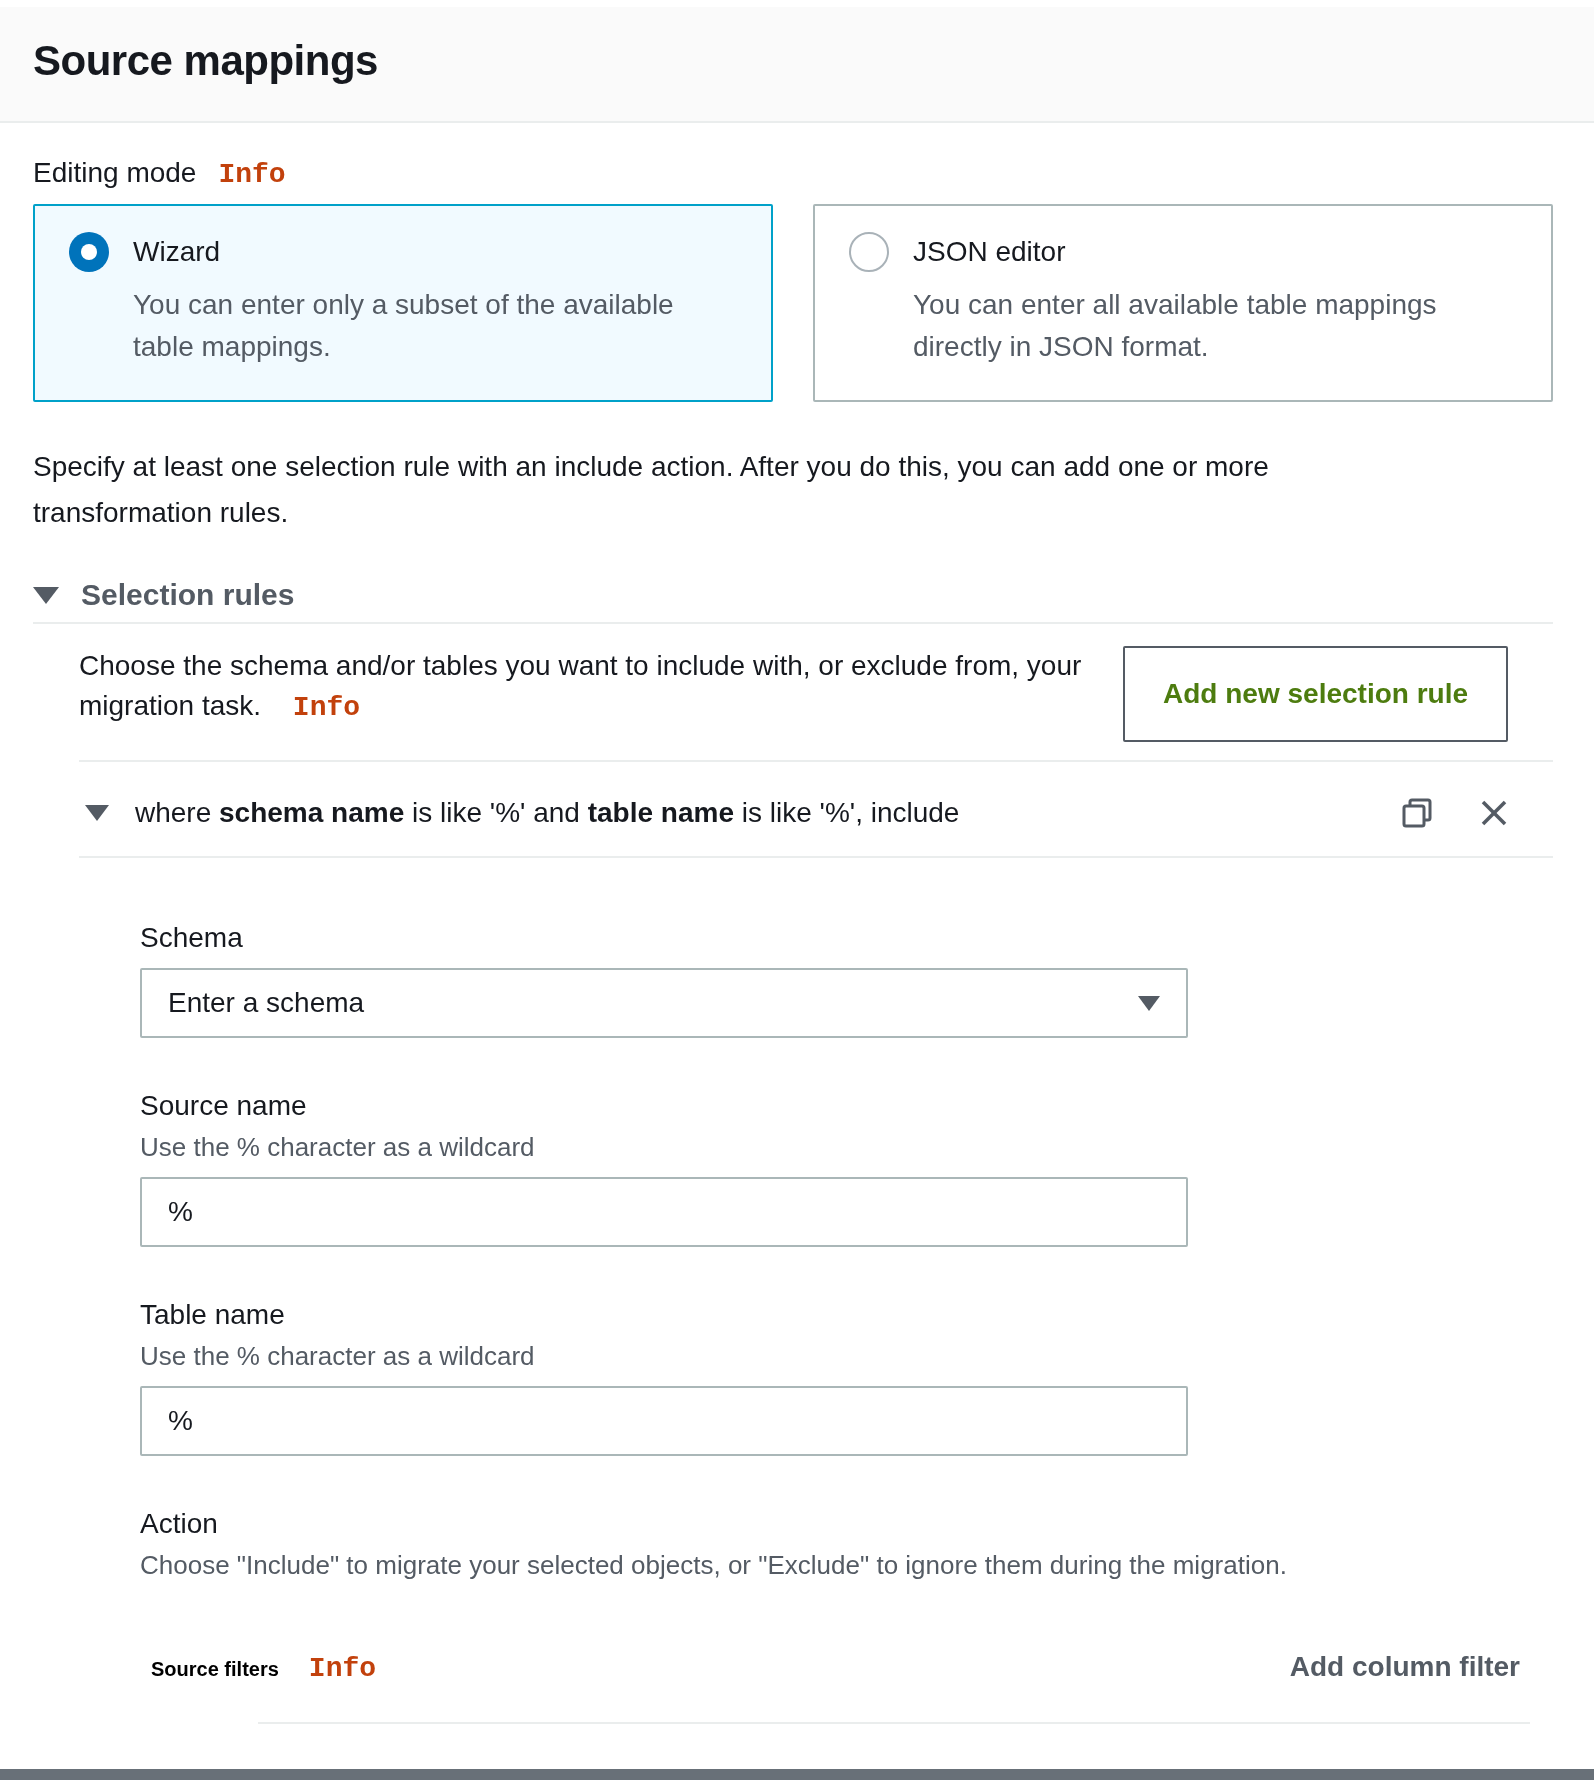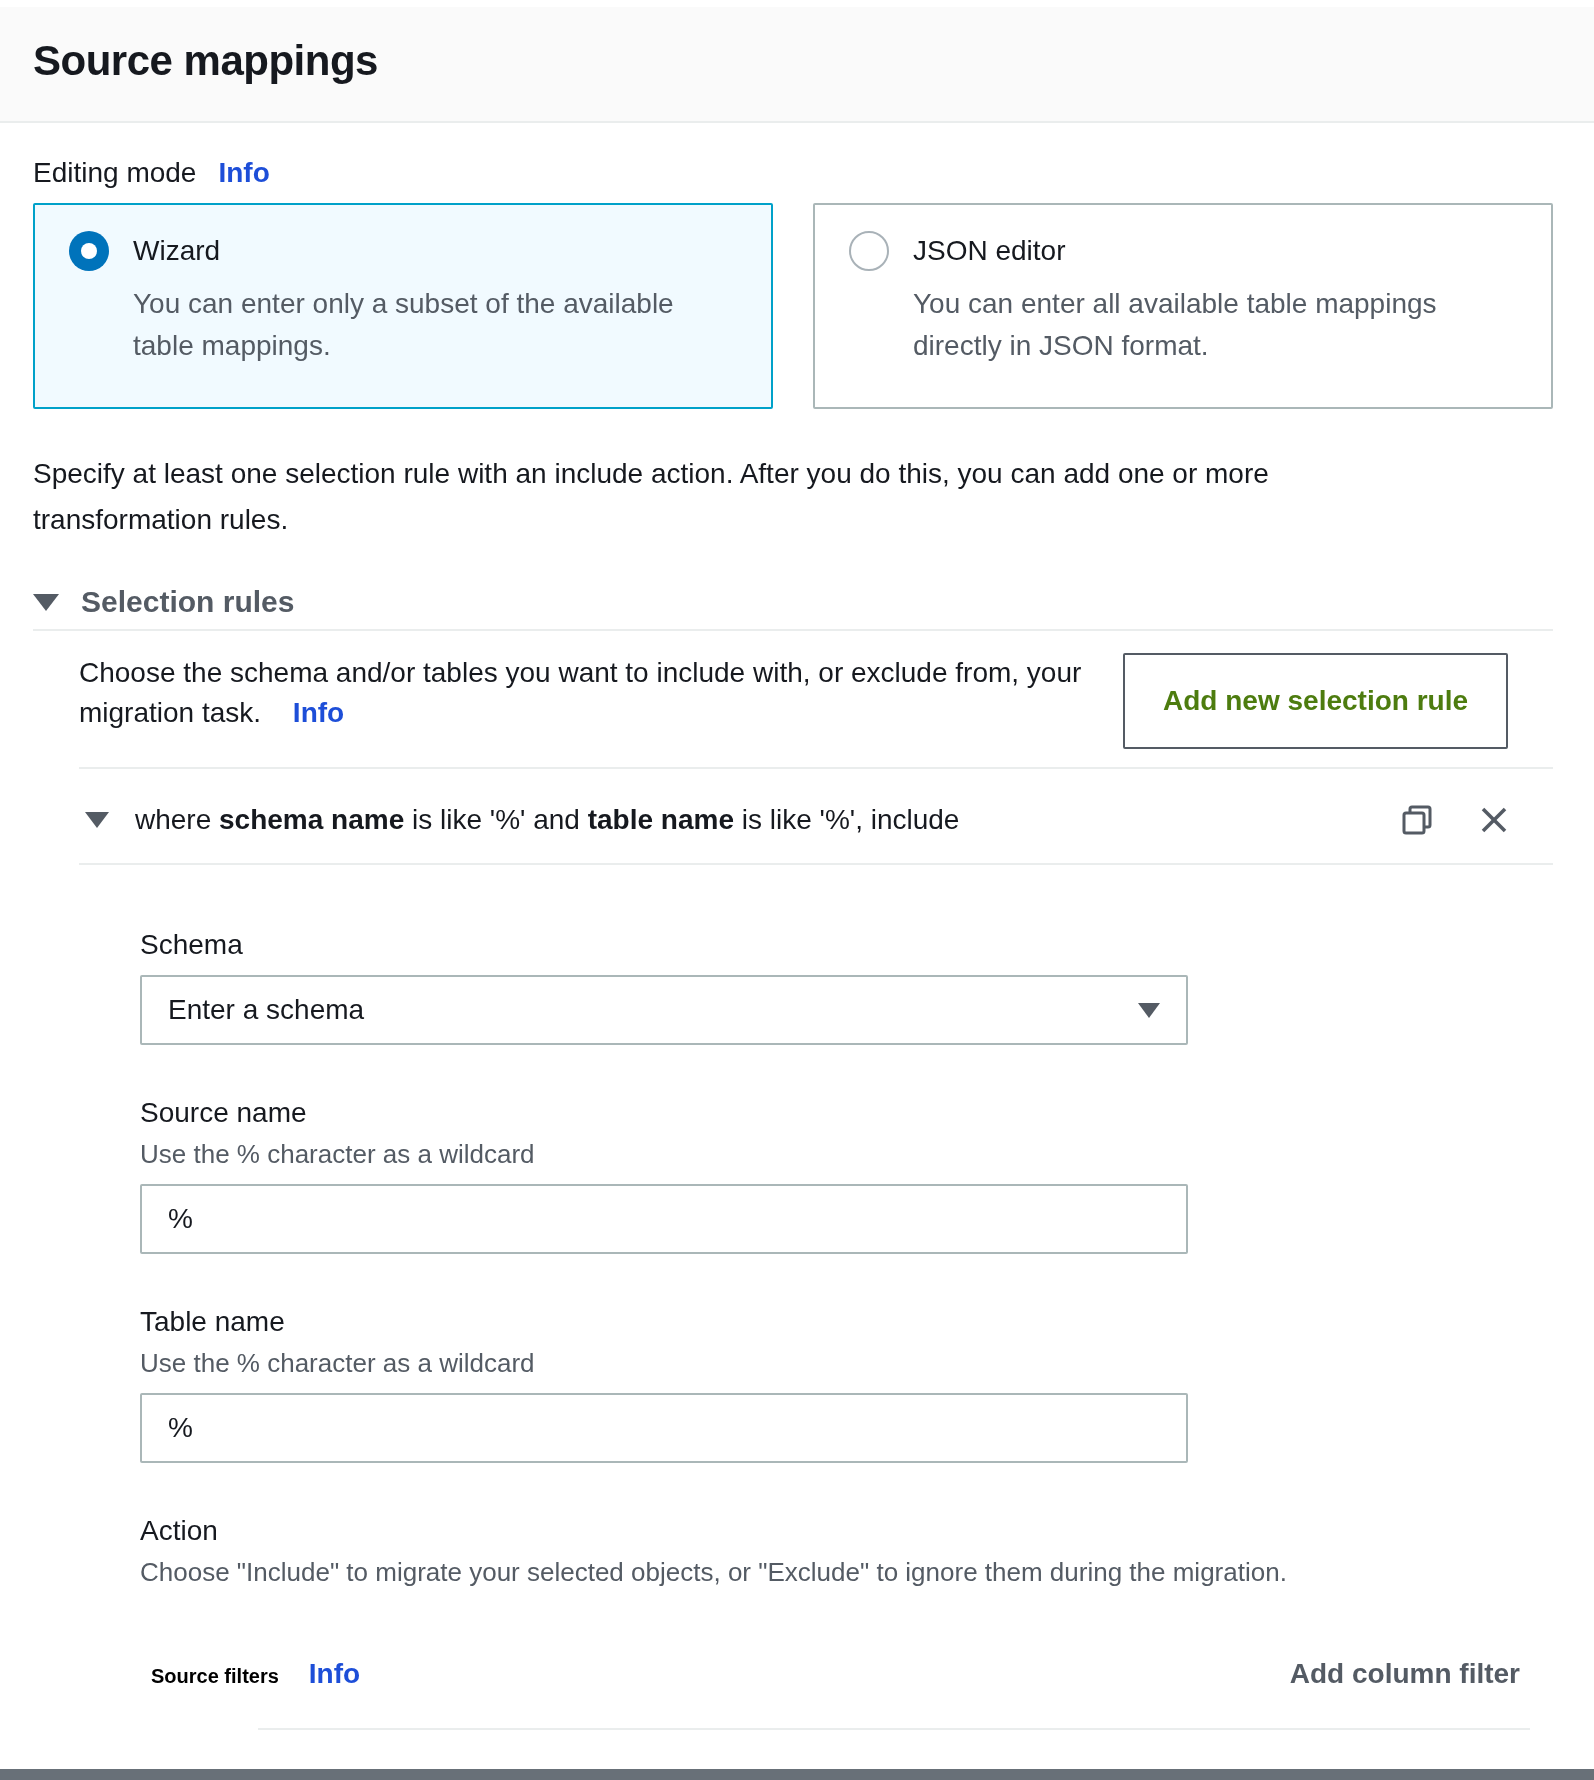--- a/index.html
+++ b/index.html
@@ -7,32 +7,32 @@
     font-family:"Liberation Sans", sans-serif; color:#16191f; }
 
   .top-strip { height:7px; background:#fff; }
   .header-band { background:#fafafa; border-bottom:2px solid #eaeded;
     padding:30px 33px 36px; }
   .page-title { font-size:42px; font-weight:700; color:#16191f; letter-spacing:-0.5px; }
 
   .content { padding:34px 41px 0 33px; position:relative; }
 
   .field-label-row { display:flex; align-items:baseline; gap:22px; font-size:28px; }
-  .info-link { color:#1d4ed8; font-weight:700; font-size:28px; text-decoration:none; cursor:pointer; }
+  .info-link { color:#c2410c; font-weight:700; font-size:28px; text-decoration:none; cursor:pointer;font-family:Liberation Mono, monospace; }
 
   .cards-row { display:flex; gap:40px; margin-top:14px; }
   .option-card { width:741px; min-height:152px; border:2px solid #aab7b8; border-radius:2px;
     background:#fff; padding:26px 30px 24px 34px; cursor:pointer; }
   .option-card.selected { border-color:#00a1c9; background:#f1faff; }
   .radio-row { display:flex; align-items:center; gap:24px; font-size:28px; }
   .radio { width:40px; height:40px; border-radius:50%; flex:0 0 40px; position:relative; }
   .radio.checked { background:#0073bb; }
   .radio.checked::after { content:''; position:absolute; inset:12px; background:#fff; border-radius:50%; }
   .radio.unchecked { background:#fff; border:2px solid #a9b2b8; }
-  .option-desc { margin:12px 0 16px 64px; font-size:28px; line-height:42px; color:#545b64; max-width:610px; }
+  .option-desc { margin:12px 0 8px 64px; font-size:28px; line-height:42px; color:#545b64; max-width:610px; }
 
   .intro { margin-top:42px; font-size:28px; line-height:46px; max-width:1340px; color:#16191f; }
 
   .section-header { display:flex; align-items:center; gap:22px; margin-top:42px; }
   .caret-down { width:0; height:0; border-left:13px solid transparent;
     border-right:13px solid transparent; border-top:17px solid #545b64; }
   .section-title { font-size:30px; font-weight:700; color:#545b64; }
   .divider { border:none; border-top:2px solid #eaeded; margin-top:10px; }
   .divider.indented { margin-left:46px; }
 

